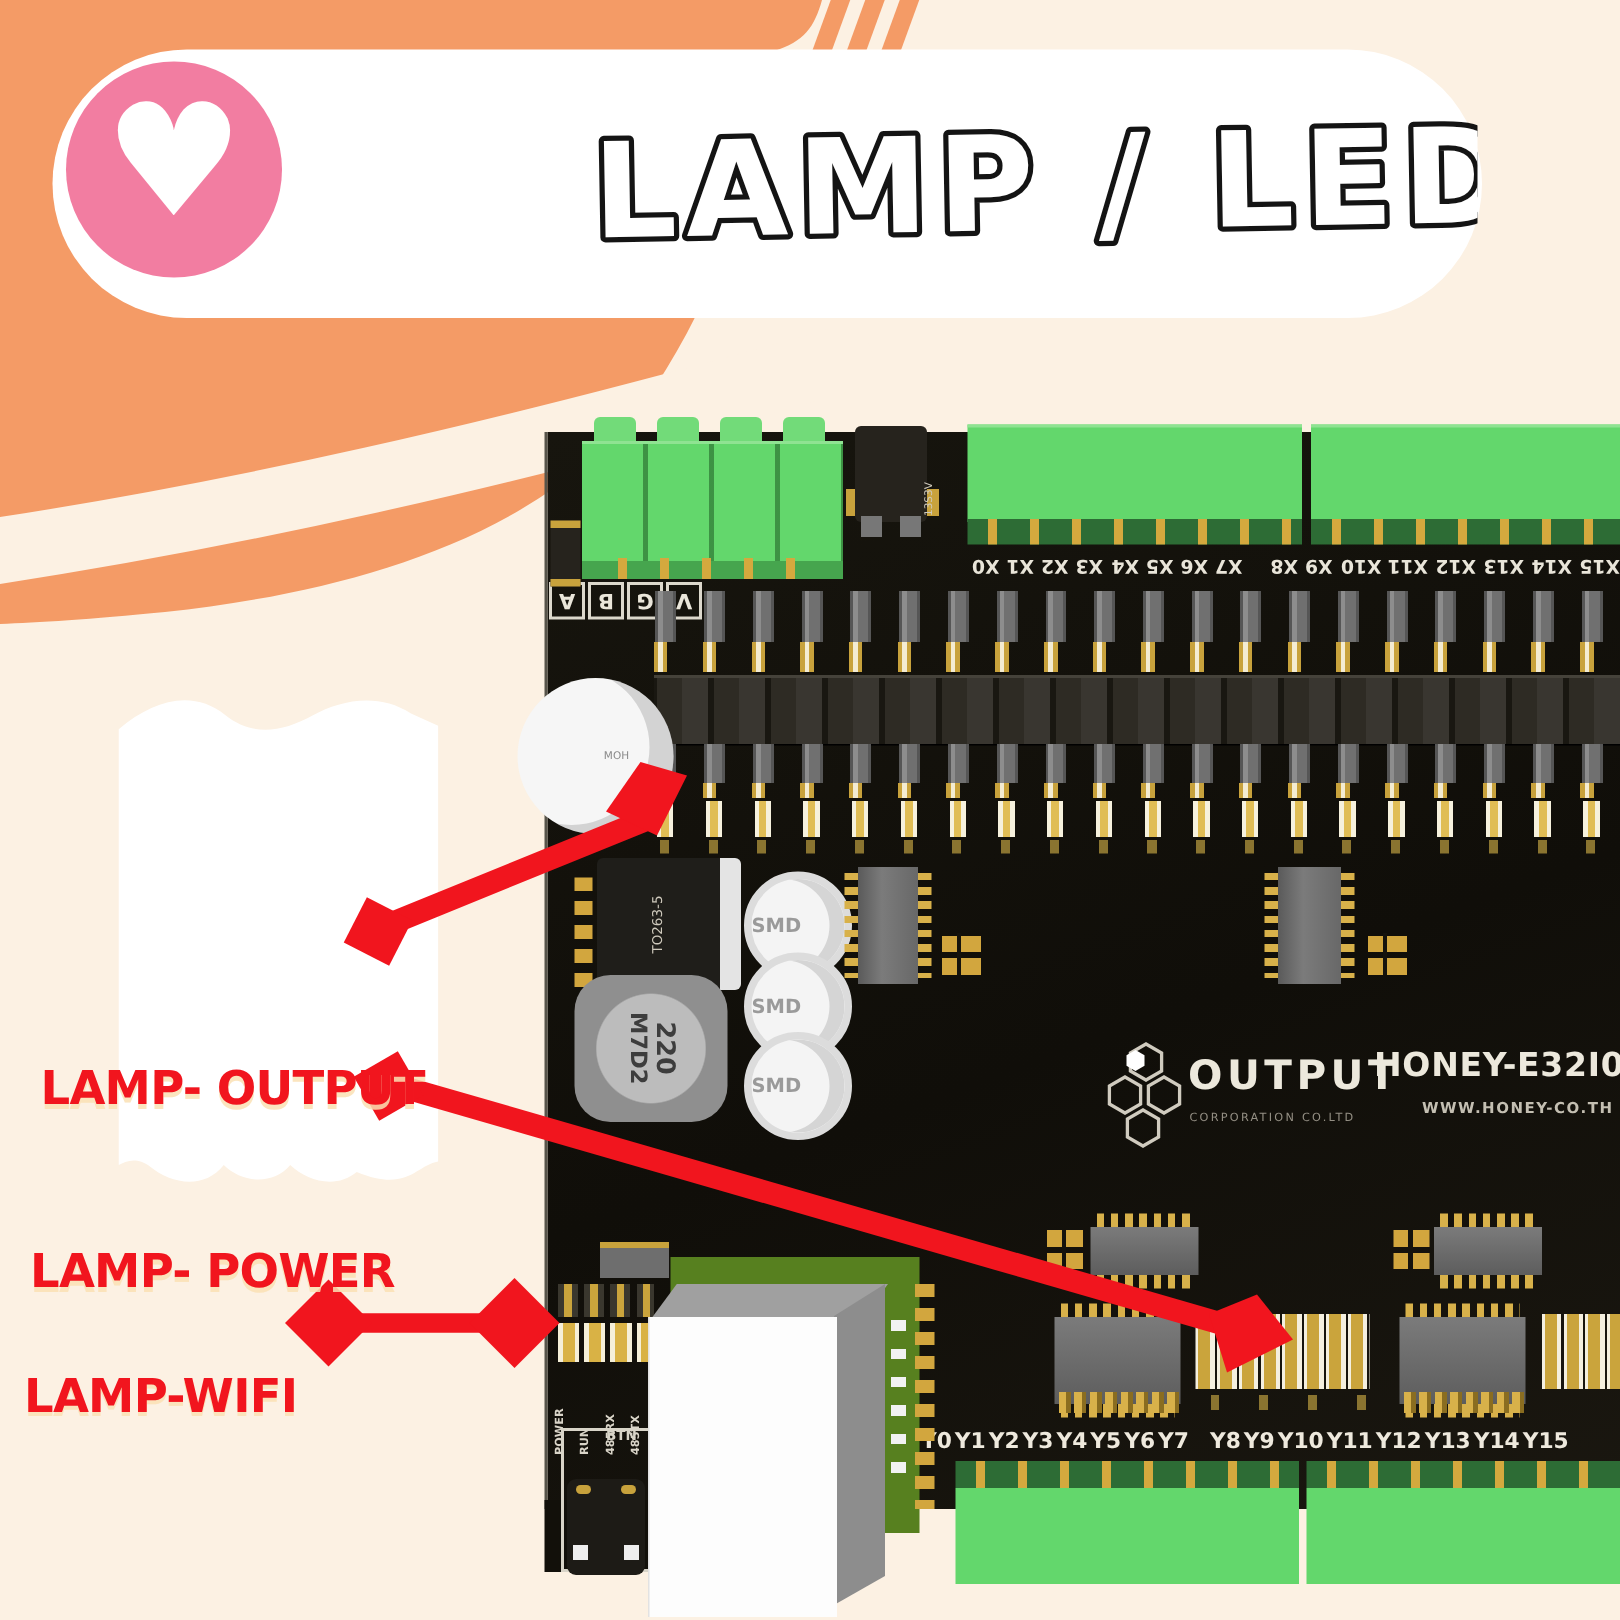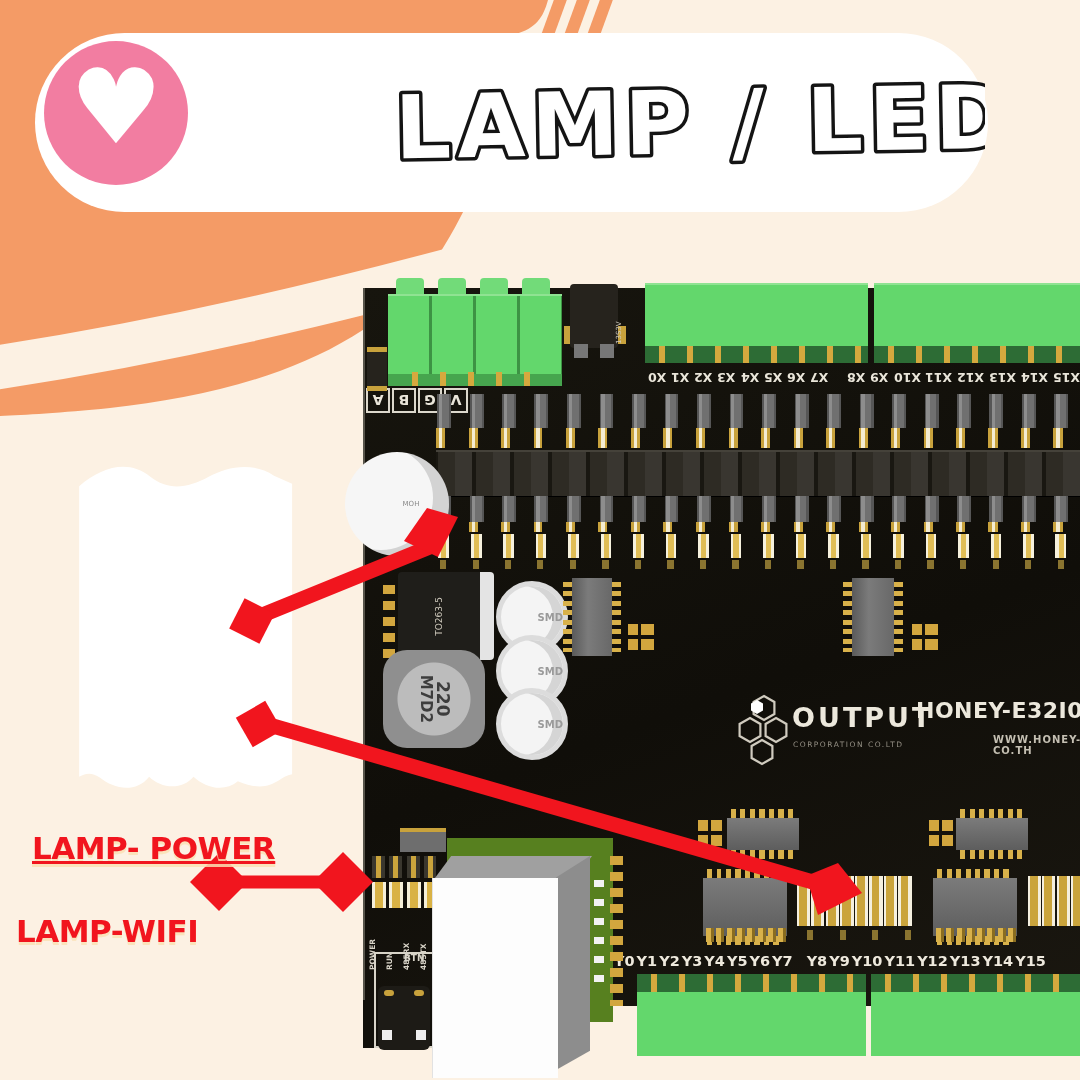--- a/index.html
+++ b/index.html
@@ -56,22 +56,22 @@
   .y-row span{font-size:14.5px;font-weight:bold;color:#eee9dd;}
   .y-row span:nth-child(9){margin-left:12px;}
   .bus-row{left:366px;top:388px;display:flex;}
   .bus-row span{width:20px;height:21px;border:2px solid #dcd8cc;margin-right:2px;display:flex;align-items:center;justify-content:center;
                 font-size:14px;font-weight:bold;color:#eae6da;transform:rotate(180deg);}
   .status-labels{left:368px;top:908px;display:flex;gap:4px;}
   .status-labels span{writing-mode:vertical-rl;transform:rotate(180deg);font-size:7.5px;font-weight:bold;color:#d9d4c8;height:62px;width:13px;}
 
   .vtext{writing-mode:vertical-rl;transform:rotate(180deg);font-size:9px;color:#cfcabd;}
   .cap{width:62px;height:62px;border-radius:50%;background:#f4f4f4;border:5px solid #dcdcdc;
-       box-shadow:inset -10px 0 0 #d5d5d5;display:flex;align-items:center;justify-content:flex-end;
-       font-size:10px;color:#9a9a9a;font-weight:bold;}
+       box-shadow:inset -10px 0 0 #d5d5d5;display:flex;align-items:center;justify-content:flex-start;
+       font-size:13px;color:#9a9a9a;font-weight:bold;}
   .brand{font-size:27px;font-weight:bold;color:#ece8dc;letter-spacing:3px;}
   .brand-sub{font-size:7.5px;color:#948f84;letter-spacing:1.5px;}
   .model{font-size:22px;font-weight:bold;color:#ece8dc;letter-spacing:0.5px;white-space:nowrap;}
   .website{font-size:10px;font-weight:bold;color:#c4bfb2;letter-spacing:1px;}
 </style>
 </head>
 <body>
 
 <div id="canvas">
 
@@ -190,21 +190,21 @@
       <polygon points="28,4 38.4,10 38.4,22 28,28 17.6,22 17.6,10"></polygon>
       <polygon points="14,26 24.4,32 24.4,44 14,50 3.6,44 3.6,32"></polygon>
       <polygon points="40,26 50.4,32 50.4,44 40,50 29.6,44 29.6,32"></polygon>
       <polygon points="26,48 36.4,54 36.4,66 26,72 15.6,66 15.6,54"></polygon>
     </g>
     <polygon points="21,8 27,11.5 27,18.5 21,22 15,18.5 15,11.5" fill="#ffffff"></polygon>
   </svg>
   <div class="abs brand" style="left:792px;top:702px;">OUTPUT</div>
   <div class="abs brand-sub" style="left:793px;top:740px;">CORPORATION CO.LTD</div>
   <div class="abs model" style="left:916px;top:698px;">HONEY-E32I032</div>
-  <div class="abs website" style="left:948px;top:734px;margin-left:45px;">WWW.HONEY-CO.TH</div>
+  <div class="abs website" style="left:948px;top:734px;">WWW.HONEY-CO.TH</div>
 
   <div class="abs gold-caps" style="left:698px;top:820px;width:24px;height:26px;"></div>
   <div class="abs soic-h" style="left:727px;top:818px;width:72px;height:32px;"></div>
   <div class="abs soic-h" style="left:703px;top:878px;width:84px;height:58px;"></div>
   <div class="abs led-block" style="left:797px;top:876px;width:116px;height:50px;"></div>
   <div class="abs pads-dim" style="left:797px;top:930px;width:116px;height:10px;"></div>
   <div class="abs pin-header" style="left:706px;top:928px;width:82px;height:14px;"></div>
 
   <div class="abs gold-caps" style="left:929px;top:820px;width:24px;height:26px;"></div>
   <div class="abs soic-h" style="left:956px;top:818px;width:72px;height:32px;"></div>
@@ -267,16 +267,17 @@
       <polygon points="458,517 438,557 404,541 427,508"></polygon>
       <line x1="266" y1="724" x2="830" y2="887" stroke="#F1151E" stroke-width="15" stroke-linecap="round"></line>
       <polygon points="259,700 283,724 259,748 235,724" transform="rotate(15 259 724)"></polygon>
       <polygon points="862,893 818,915 806,876 838,863"></polygon>
       <line x1="219" y1="882" x2="345" y2="882" stroke="#F1151E" stroke-width="13"></line>
       <polygon points="219,853 248,882 219,911 190,882"></polygon>
       <polygon points="343,852 373,882 343,912 313,882"></polygon>
     </g>
   </svg>
 
-  <div class="abs red-label" style="left:32px;top:830px;text-decoration:underline;">LAMP- POWER</div>
+  <div class="abs red-label" style="left:27px;top:708px;">LAMP- OUTPUT</div>
+  <div class="abs red-label" style="left:20px;top:830px;">LAMP- POWER</div>
   <div class="abs red-label" style="left:16px;top:913px;">LAMP-WIFI</div>
 
 </div>
 
 </body></html>

